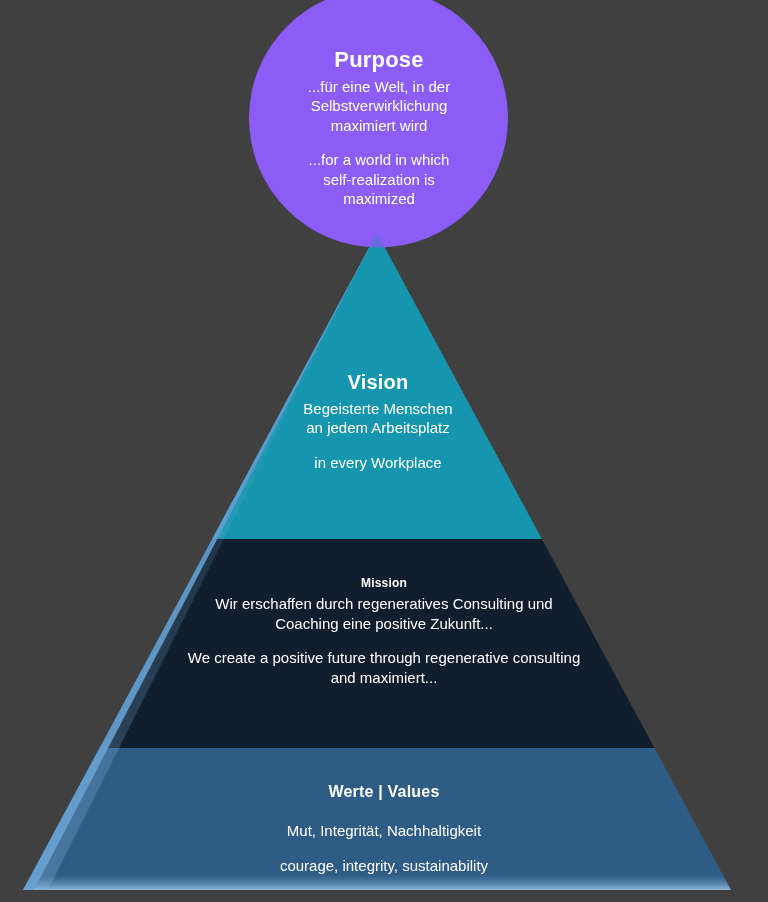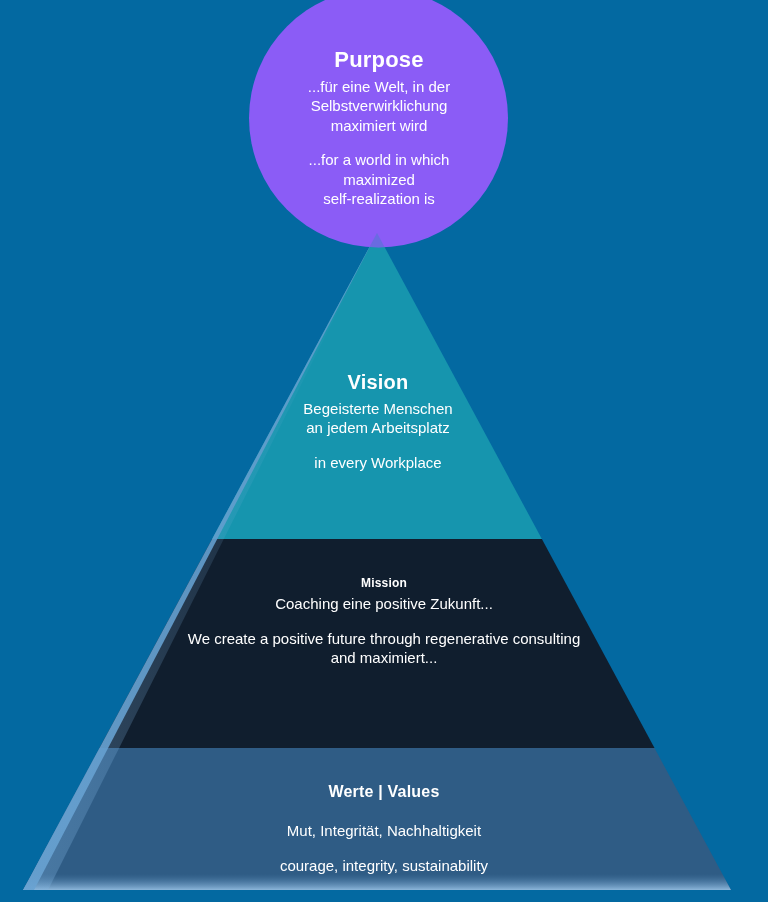--- a/index.html
+++ b/index.html
@@ -11,21 +11,21 @@
     width: 768px;
     height: 902px;
     overflow: hidden;
     font-family: "Liberation Sans", sans-serif;
     -webkit-font-smoothing: antialiased;
   }
   #stage {
     position: relative;
     width: 768px;
     height: 902px;
-    background: #0369a1;
+    background: #404040;
   }
   #pyramid-svg {
     position: absolute;
     left: 0;
     top: 0;
     width: 768px;
     height: 902px;
   }
 
   
@@ -129,34 +129,35 @@
     </g>
   </svg>
 
   <div class="text-block" id="purpose-text">
     <div class="tier-title">Purpose</div>
     <div class="tier-line">...für eine Welt, in der</div>
     <div class="tier-line">Selbstverwirklichung</div>
     <div class="tier-line">maximiert wird</div>
     <div class="tier-gap"></div>
     <div class="tier-line">...for a world in which</div>
+    <div class="tier-line">self-realization is</div>
     <div class="tier-line">maximized</div>
-    <div class="tier-line">self-realization is</div>
   </div>
 
   <div class="text-block" id="vision-text">
     <div class="tier-title">Vision</div>
     <div class="tier-line">Begeisterte Menschen</div>
     <div class="tier-line">an jedem Arbeitsplatz</div>
     <div class="tier-gap"></div>
     <div class="tier-line">in every Workplace</div>
   </div>
 
   <div class="text-block" id="mission-text">
     <div class="tier-title">Mission</div>
+    <div class="tier-line">Wir erschaffen durch regeneratives Consulting und</div>
     <div class="tier-line">Coaching eine positive Zukunft...</div>
     <div class="tier-gap"></div>
     <div class="tier-line">We create a positive future through regenerative consulting</div>
     <div class="tier-line">and maximiert...</div>
   </div>
 
   <div class="text-block" id="values-text">
     <div class="tier-title">Werte | Values</div>
     <div class="tier-line">Mut, Integrität, Nachhaltigkeit</div>
     <div class="tier-gap"></div>

